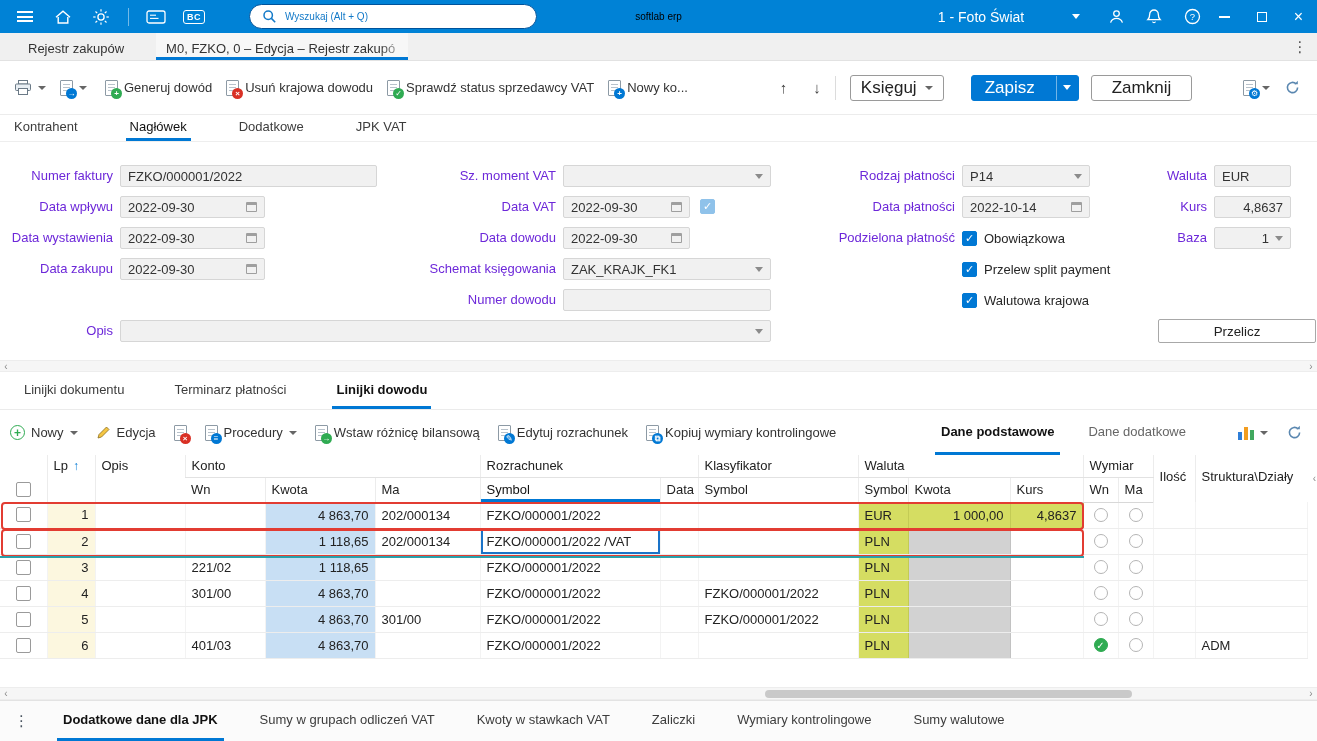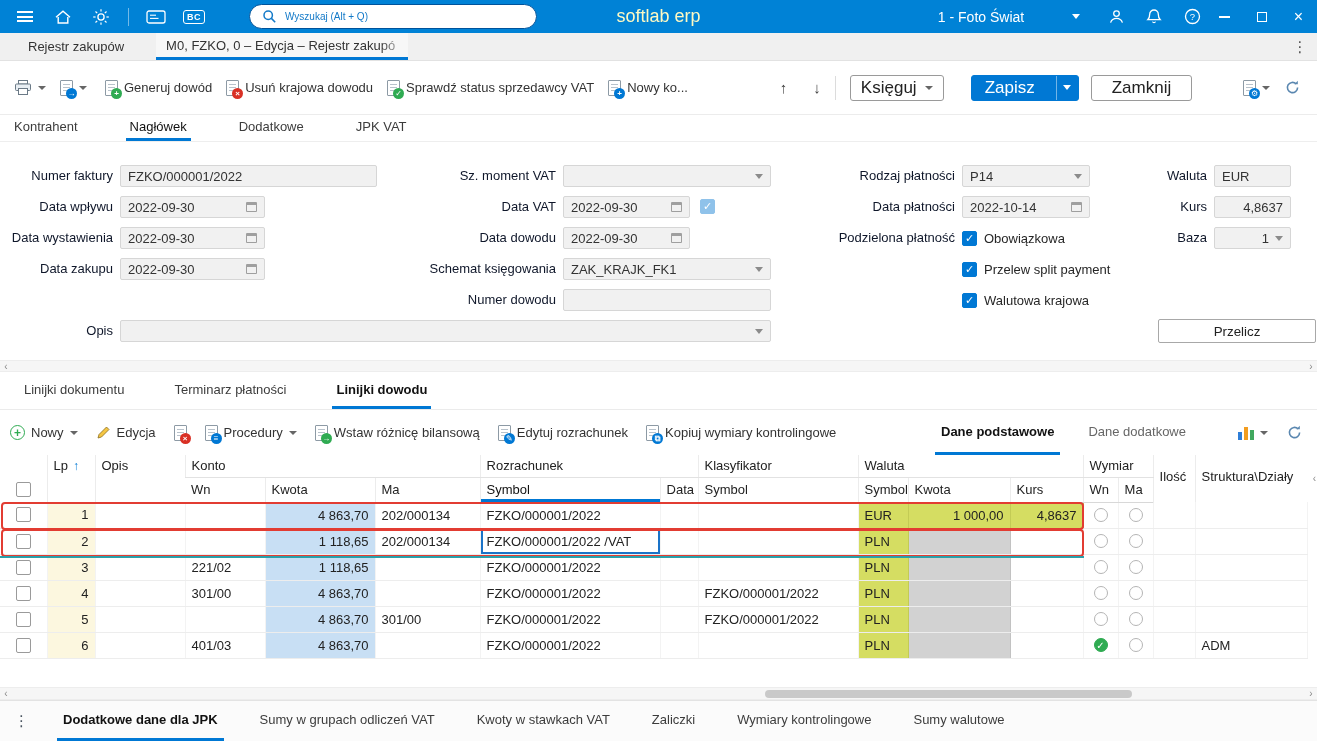--- a/index.html
+++ b/index.html
@@ -9,33 +9,33 @@
 
 .topbar{position:relative;height:33px;background:#0082d6;display:flex;align-items:center}
 .tb-left{display:flex;align-items:center;height:100%;padding-left:6px}
 .tb-btn{width:38px;height:33px;display:flex;align-items:center;justify-content:center;background:transparent;border:0;cursor:pointer}
 .burger{width:16px;height:11px;border-top:2px solid #fff;border-bottom:2px solid #fff;position:relative;display:block}
 .burger::after{content:"";position:absolute;left:0;right:0;top:2.5px;height:2px;background:#fff}
 .tb-sep{width:1px;height:18px;background:rgba(255,255,255,.45);margin:0 8px}
 .bc-badge{border:1.3px solid #fff;border-radius:3px;color:#fff;font-size:9px;font-weight:700;padding:1px 3px;letter-spacing:.5px}
 .searchbox{position:absolute;left:249px;top:4px;width:288px;height:25px;background:#fff;border:1px solid #00539b;border-radius:13px;display:flex;align-items:center;gap:8px;padding:0 12px;cursor:text}
 .search-text{color:#1279c8;font-size:10px}
-.app-title{position:absolute;left:50%;transform:translateX(-50%);color:#fef9c3;font-size:18px}
+.app-title{position:absolute;left:50%;transform:translateX(-50%);color:#000000;font-size:10px}
 .company{position:absolute;left:882px;width:206px;height:100%;display:flex;align-items:center;color:#fff;font-size:14px;cursor:pointer;padding:0 8px}
 .company .name{flex:1;text-align:center}
 .chev{width:0;height:0;border-left:4px solid transparent;border-right:4px solid transparent;border-top:5px solid #fff;display:inline-block}
 .tb-icons{position:absolute;left:1097px;display:flex}
 .win-controls{position:absolute;right:0;top:0;height:33px;display:flex}
 .win-btn{width:37px;height:33px;display:flex;align-items:center;justify-content:center;color:#fff;font-size:16px;background:transparent;border:0;cursor:pointer}
 .min-glyph{display:block;width:11px;height:2px;background:#fff}
 .max-glyph{display:block;width:10px;height:10px;border:1.3px solid #fff}
 
 
 .wintabs{height:28px;background:#f0f0f0;display:flex;align-items:stretch;border-bottom:1px solid #e2e2e2}
-.wintab{display:flex;align-items:center;padding:0 10px;color:#333;cursor:pointer;white-space:nowrap}
+.wintab{display:flex;padding:8px 10px;color:#333;cursor:pointer;white-space:nowrap}
 .wintab.first{margin-left:18px}
 .wintab.active{margin-left:22px;width:252px;background:#f7f7f7;border-bottom:3px solid #0078d4;position:relative;overflow:hidden}
 .wintab.active::after{content:"";position:absolute;right:0;top:0;bottom:0;width:28px;background:linear-gradient(90deg,rgba(247,247,247,0),#f7f7f7)}
 .wintab-dots{margin-left:auto;width:34px;display:flex;align-items:center;justify-content:center;color:#555;font-size:15px;cursor:pointer}
 
 
 .toolbar{height:54px;display:flex;align-items:center;padding:0 10px 0 14px;border-bottom:1px solid #ececec}
 .ti{display:flex;align-items:center;gap:6px;color:#333;cursor:pointer;white-space:nowrap}.gap14{margin-left:14px}.gap18{margin-left:18px}
 .chev-g{width:0;height:0;border-left:4px solid transparent;border-right:4px solid transparent;border-top:4px solid #666;display:inline-block}
 .tb-divider{width:1px;height:24px;background:#dcdcdc;margin:0 14px}
@@ -51,21 +51,21 @@
 .badge{position:absolute;right:-5px;bottom:-4px;width:11px;height:11px;border-radius:50%;color:#fff;font-size:8px;line-height:11px;text-align:center;font-weight:700}
 .badge.green{background:#2fab52}.badge.red{background:#d93025}.badge.blue{background:#0078d4}
 
 
 .formtabs{height:27px;display:flex;align-items:stretch;padding-left:10px;border-bottom:1px solid #eee;background:#fff}
 .ftab{display:flex;align-items:center;padding:0 4px;margin-right:44px;color:#3c3c3c;cursor:pointer;border-bottom:3px solid transparent}
 .ftab.active{color:#111;font-weight:400;border-bottom-color:#0078d4}
 
 
 .form{position:relative;height:218px;background:#fff}
-.lbl{position:absolute;height:22px;line-height:22px;text-align:right;color:#0f172a}
+.lbl{position:absolute;height:22px;line-height:22px;text-align:right;color:#6d28d9}
 .fld{position:absolute;height:22px;background:#f1f1f1;border:1px solid #d6d6d6;border-radius:2px;display:flex;align-items:center;padding:0 7px;color:#333}
 .fld .val{flex:1;white-space:nowrap;overflow:hidden}
 .fld.num .val{text-align:right}
 .cal{width:11px;height:10px;border:1px solid #9f9f9f;border-top-width:3px;border-radius:1px;flex:none;margin-left:6px}
 .dda{width:0;height:0;border-left:4px solid transparent;border-right:4px solid transparent;border-top:5px solid #8b8b8b;flex:none;margin-left:6px}
 .cb{width:15px;height:15px;border:1px solid #8a8a8a;border-radius:2px;background:#fff;flex:none;display:flex;align-items:center;justify-content:center;font-size:11px;cursor:pointer}
 .cb.checked{background:#0078d4;border-color:#0078d4;color:#fff}
 .cb.checked.light{background:#8fc2ea;border-color:#8fc2ea}
 .cbrow{position:absolute;display:flex;align-items:center;gap:7px;height:22px;cursor:pointer}
 .pbtn{position:absolute;height:24px;border:1px solid #a8a8a8;border-radius:2px;background:#fff;display:flex;align-items:center;justify-content:center;color:#222;cursor:pointer}

